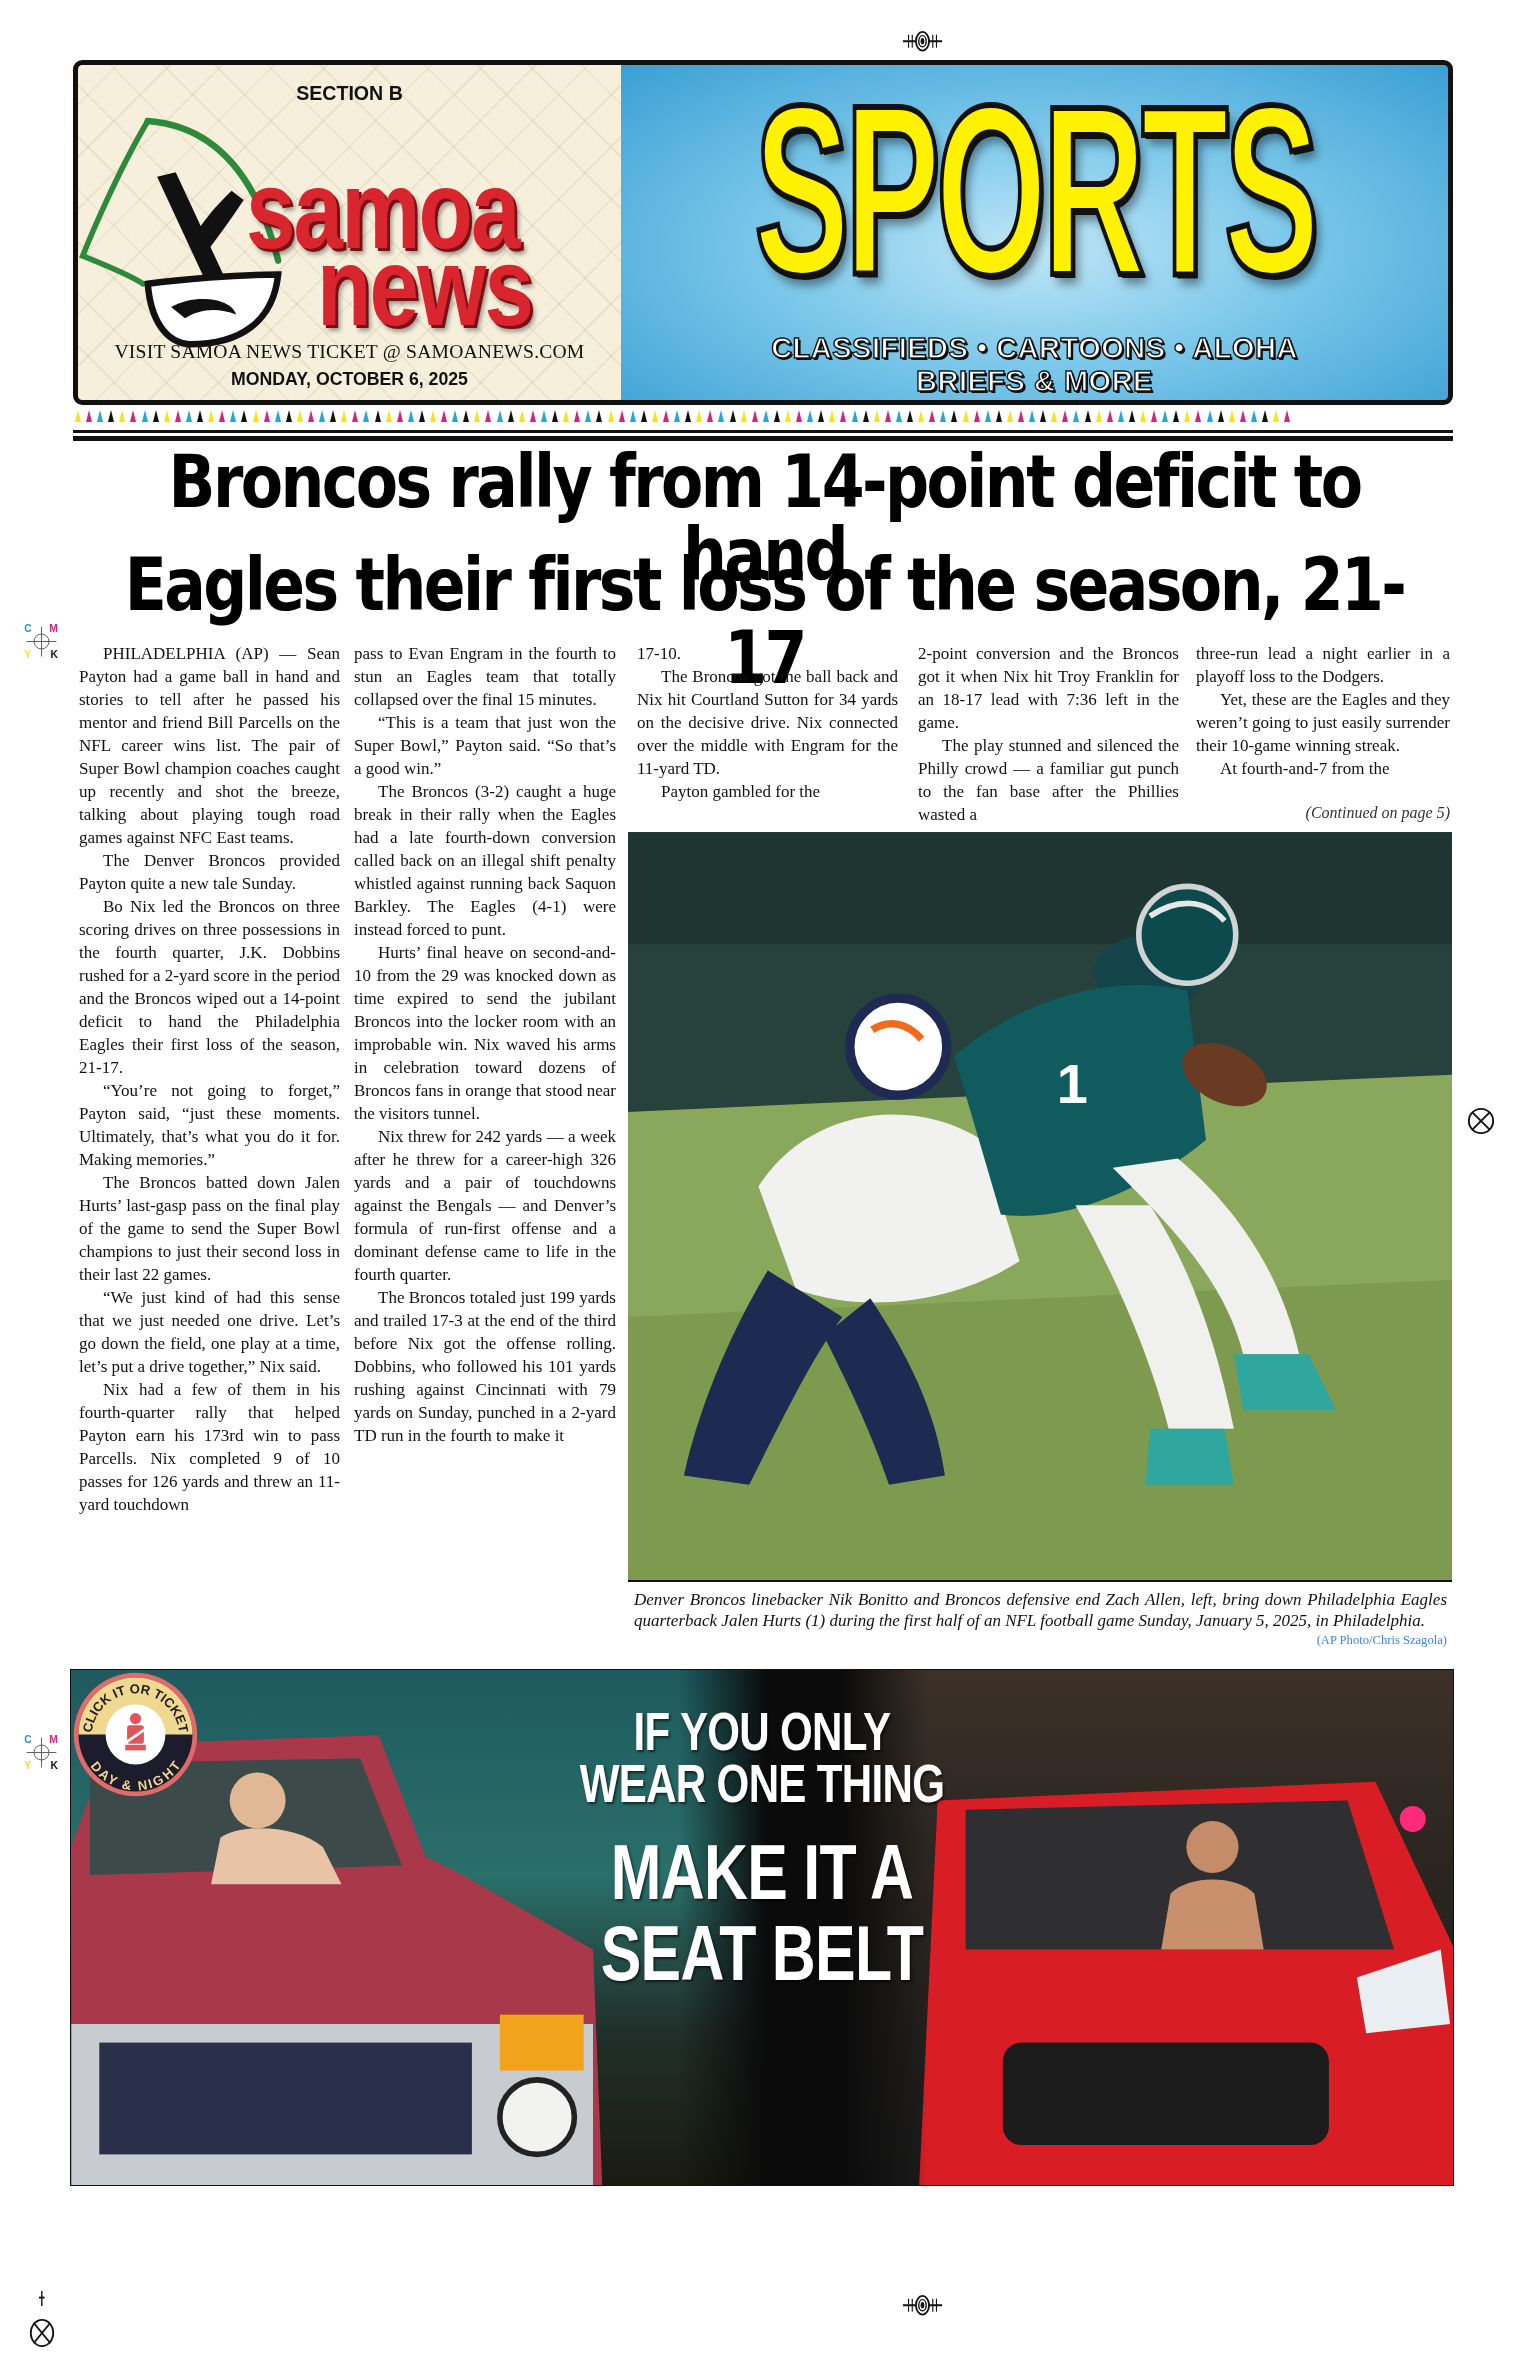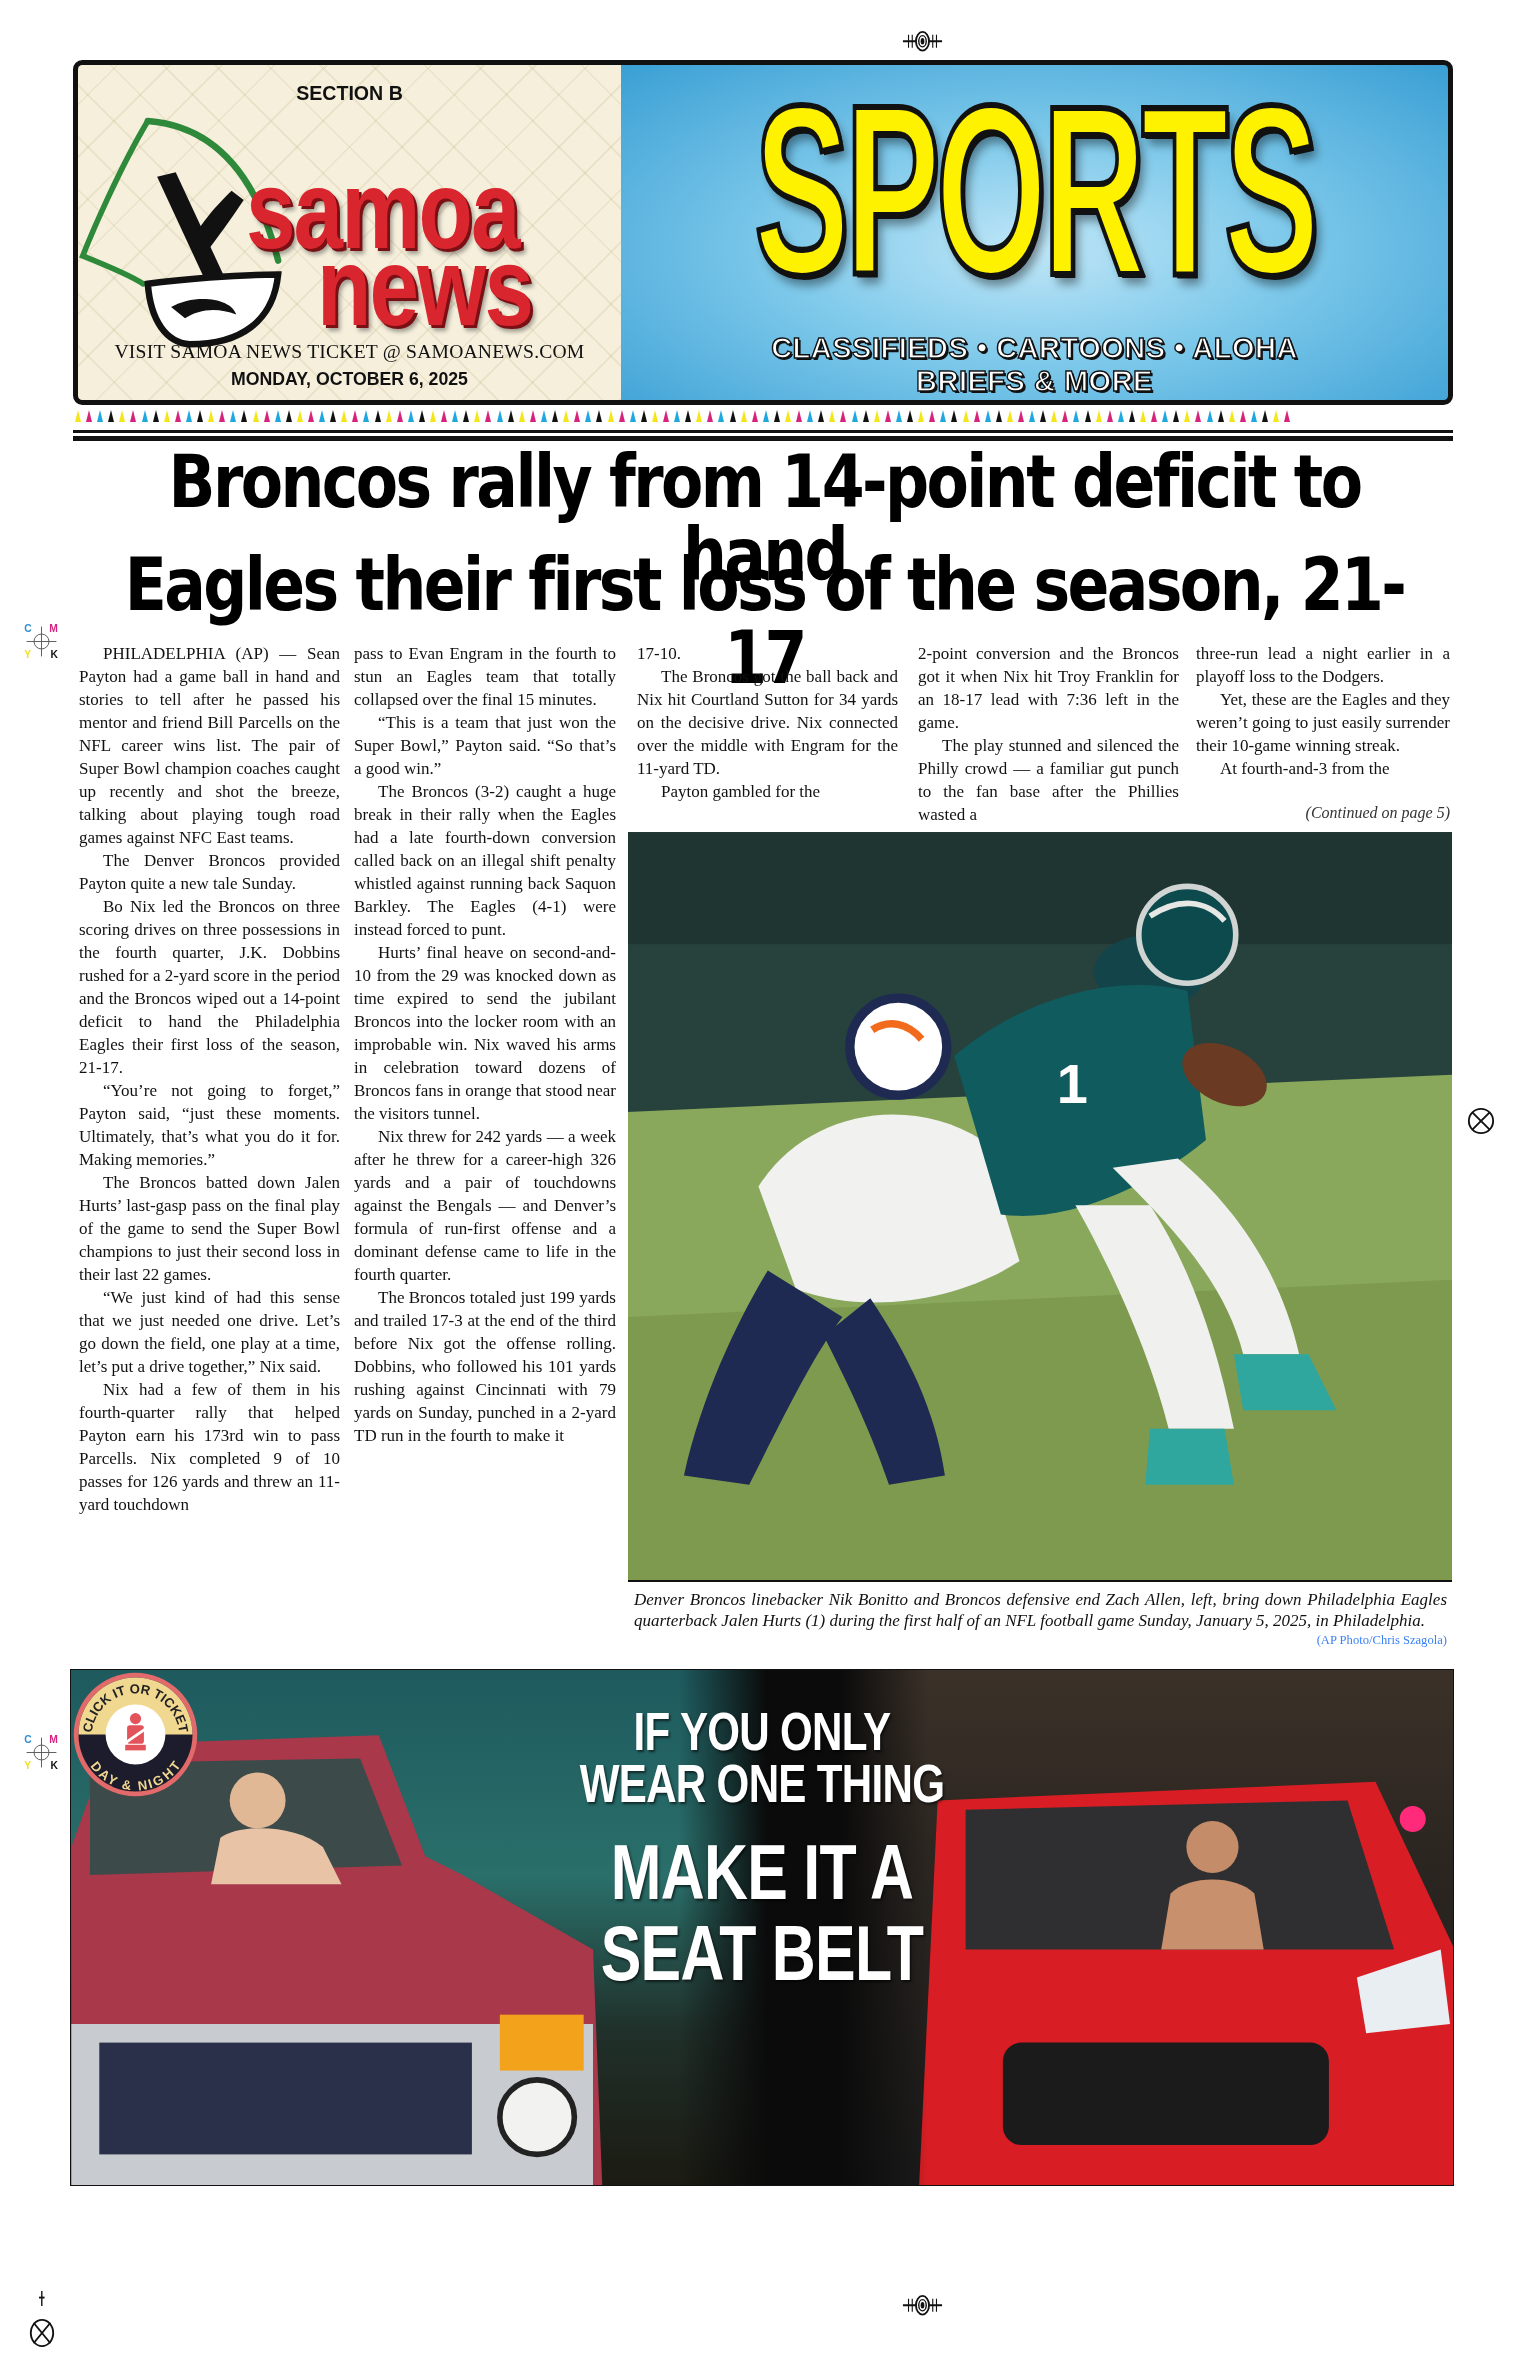--- a/index.html
+++ b/index.html
@@ -328,21 +328,21 @@
   <p>The Broncos got the ball back and Nix hit Courtland Sutton for 34 yards on the decisive drive. Nix connected over the middle with Engram for the 11-yard TD.</p>
   <p>Payton gambled for the</p>
 </div>
 <div class="col c4">
   <p style="text-indent:0">2-point conversion and the Broncos got it when Nix hit Troy Franklin for an 18-17 lead with 7:36 left in the game.</p>
   <p>The play stunned and silenced the Philly crowd — a familiar gut punch to the fan base after the Phillies wasted a</p>
 </div>
 <div class="col c5">
   <p style="text-indent:0">three-run lead a night earlier in a playoff loss to the Dodgers.</p>
   <p>Yet, these are the Eagles and they weren’t going to just easily surrender their 10-game winning streak.</p>
-  <p>At fourth-and-3 from the</p>
+  <p>At fourth-and-7 from the</p>
 </div>
 <div class="continued">(Continued on page 5)</div>
 
 <figure class="photo">
   <svg width="824" height="750" viewBox="0 0 884 804">
     <rect x="0" y="0" width="884" height="300" fill="#27423d"></rect>
     <rect x="0" y="0" width="884" height="120" fill="#1e3532"></rect>
     <path d="M0 300 L884 260 L884 804 L0 804 Z" fill="#89a85c"></path>
     <path d="M0 520 L884 480 L884 804 L0 804 Z" fill="#7d9a4f"></path>
 

